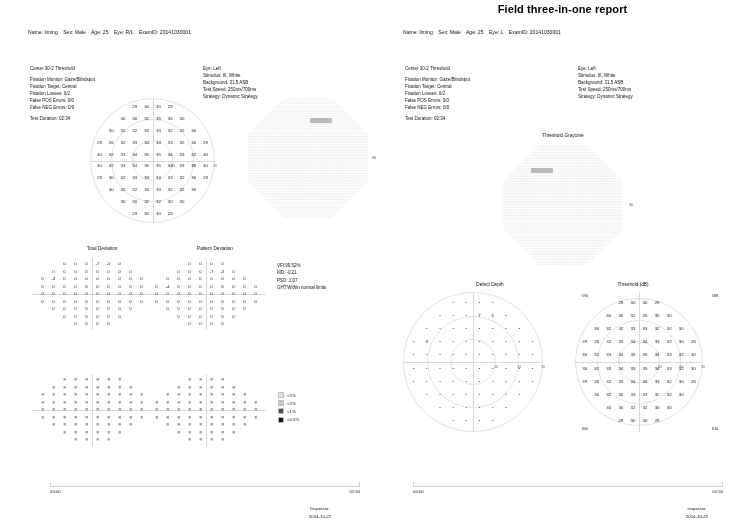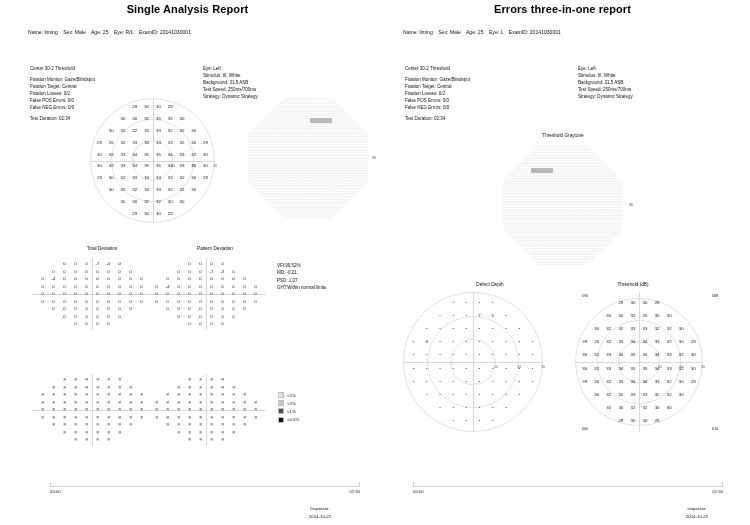--- a/index.html
+++ b/index.html
@@ -128,21 +128,20 @@
     line-height: 1.8; white-space: nowrap;
   }
 </style>
 </head>
 <body>
 
 <div class="page">
 
   <div class="panel panel-left">
 
-    <div class="report-title">Single Analysis Report</div>
 
     <div class="patient-line">
       <span>Name: liming</span>
       <span>Sex: Male</span>
       <span>Age: 25</span>
       <span>Eye: R/L</span>
       <span>ExamID: 20141030001</span>
     </div>
 
     <div class="testinfo testinfo-left">
@@ -590,21 +589,21 @@
     </div>
 
     <div class="sign" style="left:280px; top:505px; width:80px;">
       <div>Inspector:</div>
       <div>2014-10-22</div>
     </div>
   </div>
 
   <div class="panel panel-right">
 
-    <div class="report-title">Errors three-in-one report</div>
+    <div class="report-title">Field three-in-one report</div>
 
     <div class="patient-line">
       <span>Name: liming</span>
       <span>Sex: Male</span>
       <span>Age: 25</span>
       <span>Eye: L</span>
       <span>ExamID: 20141030001</span>
     </div>
 
     <div class="testinfo testinfo-left">

